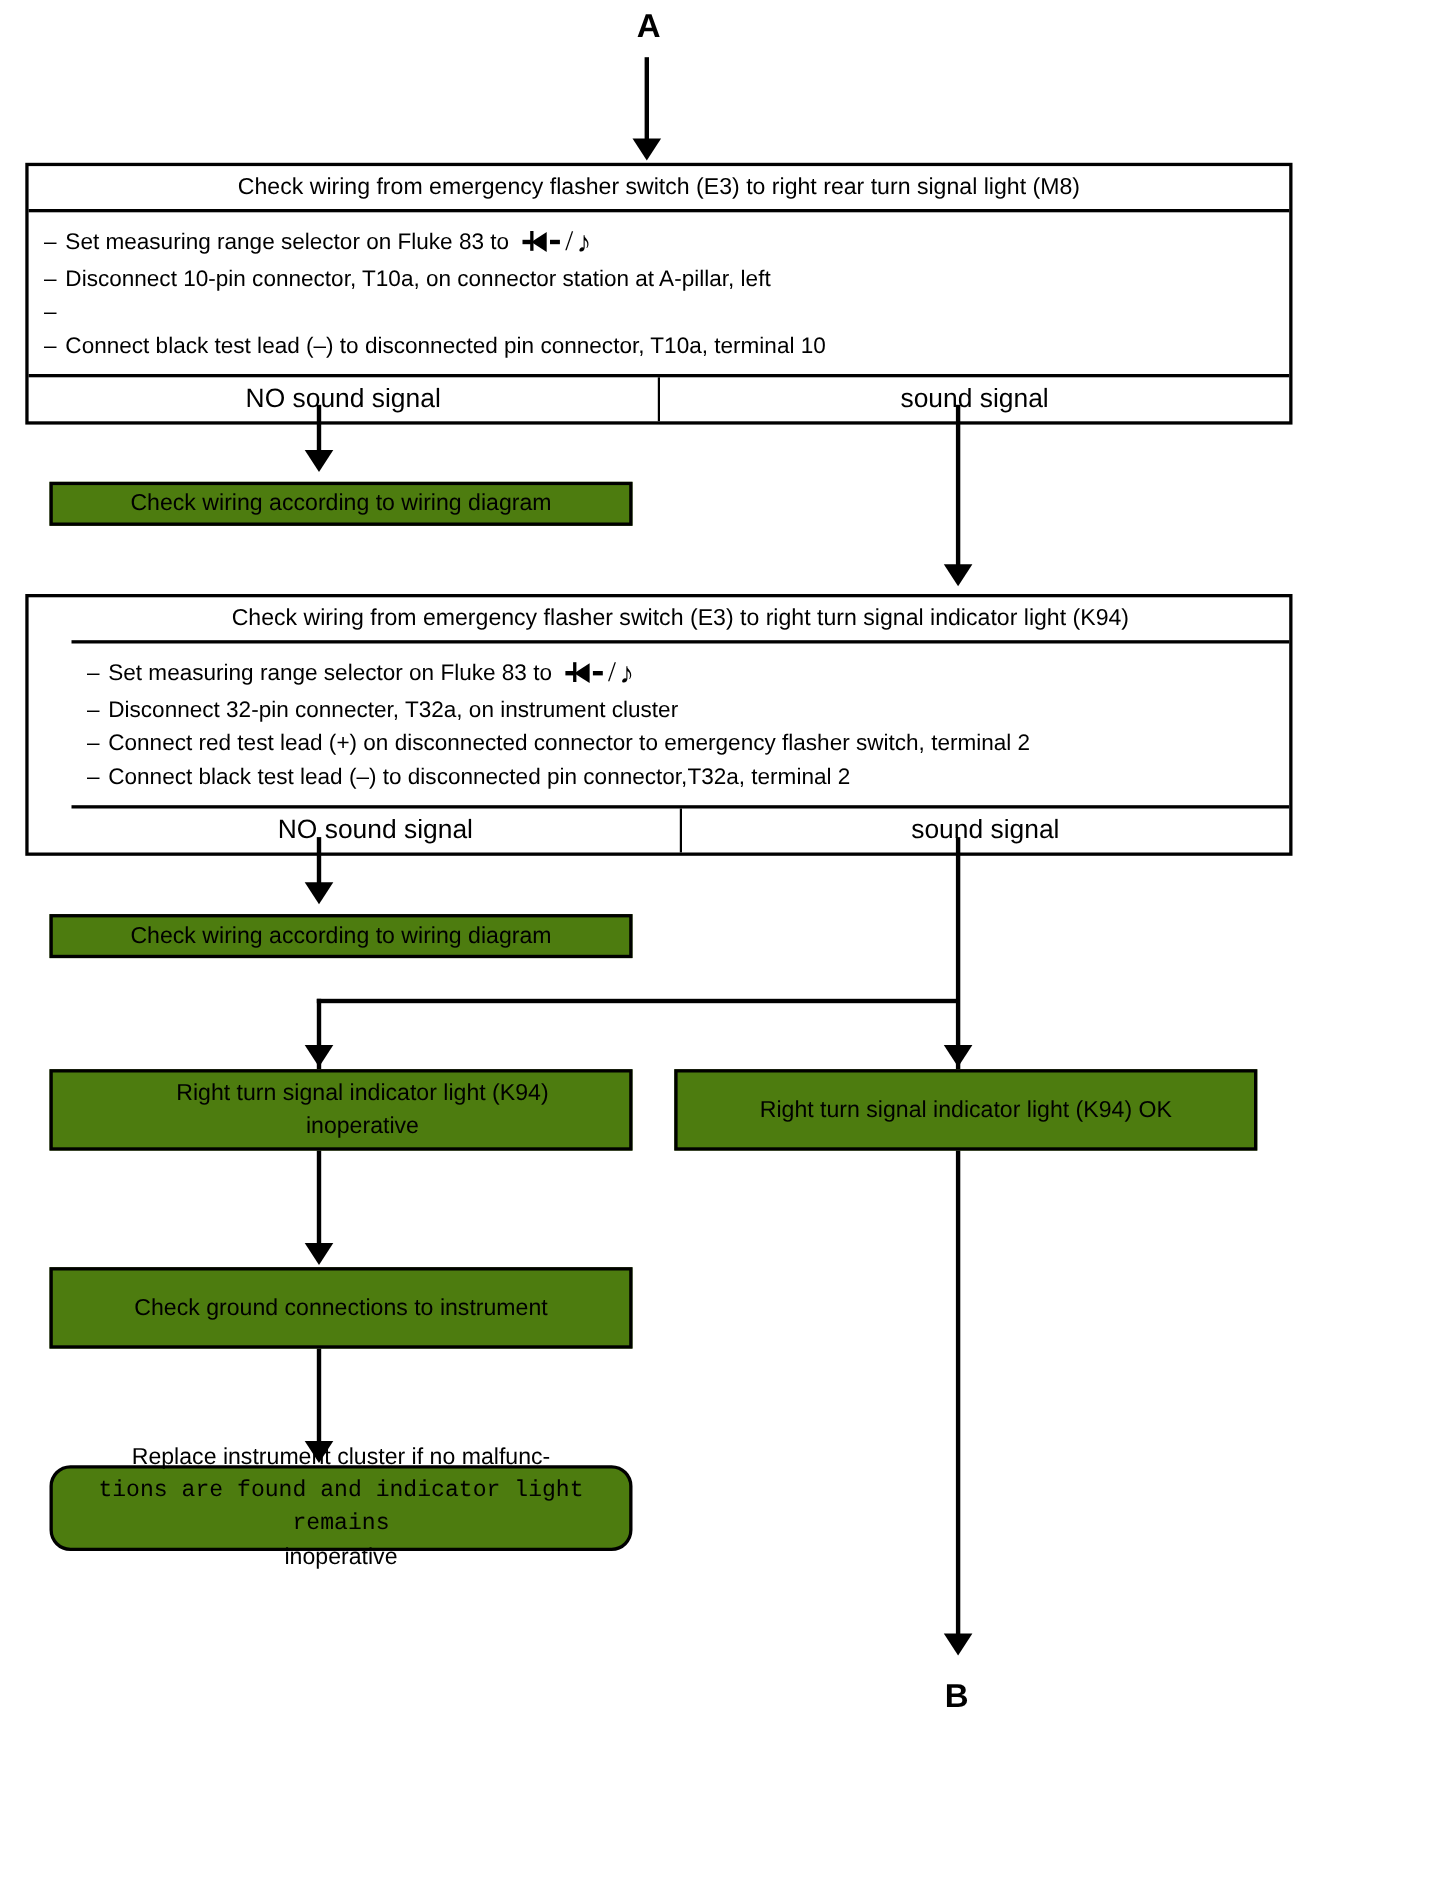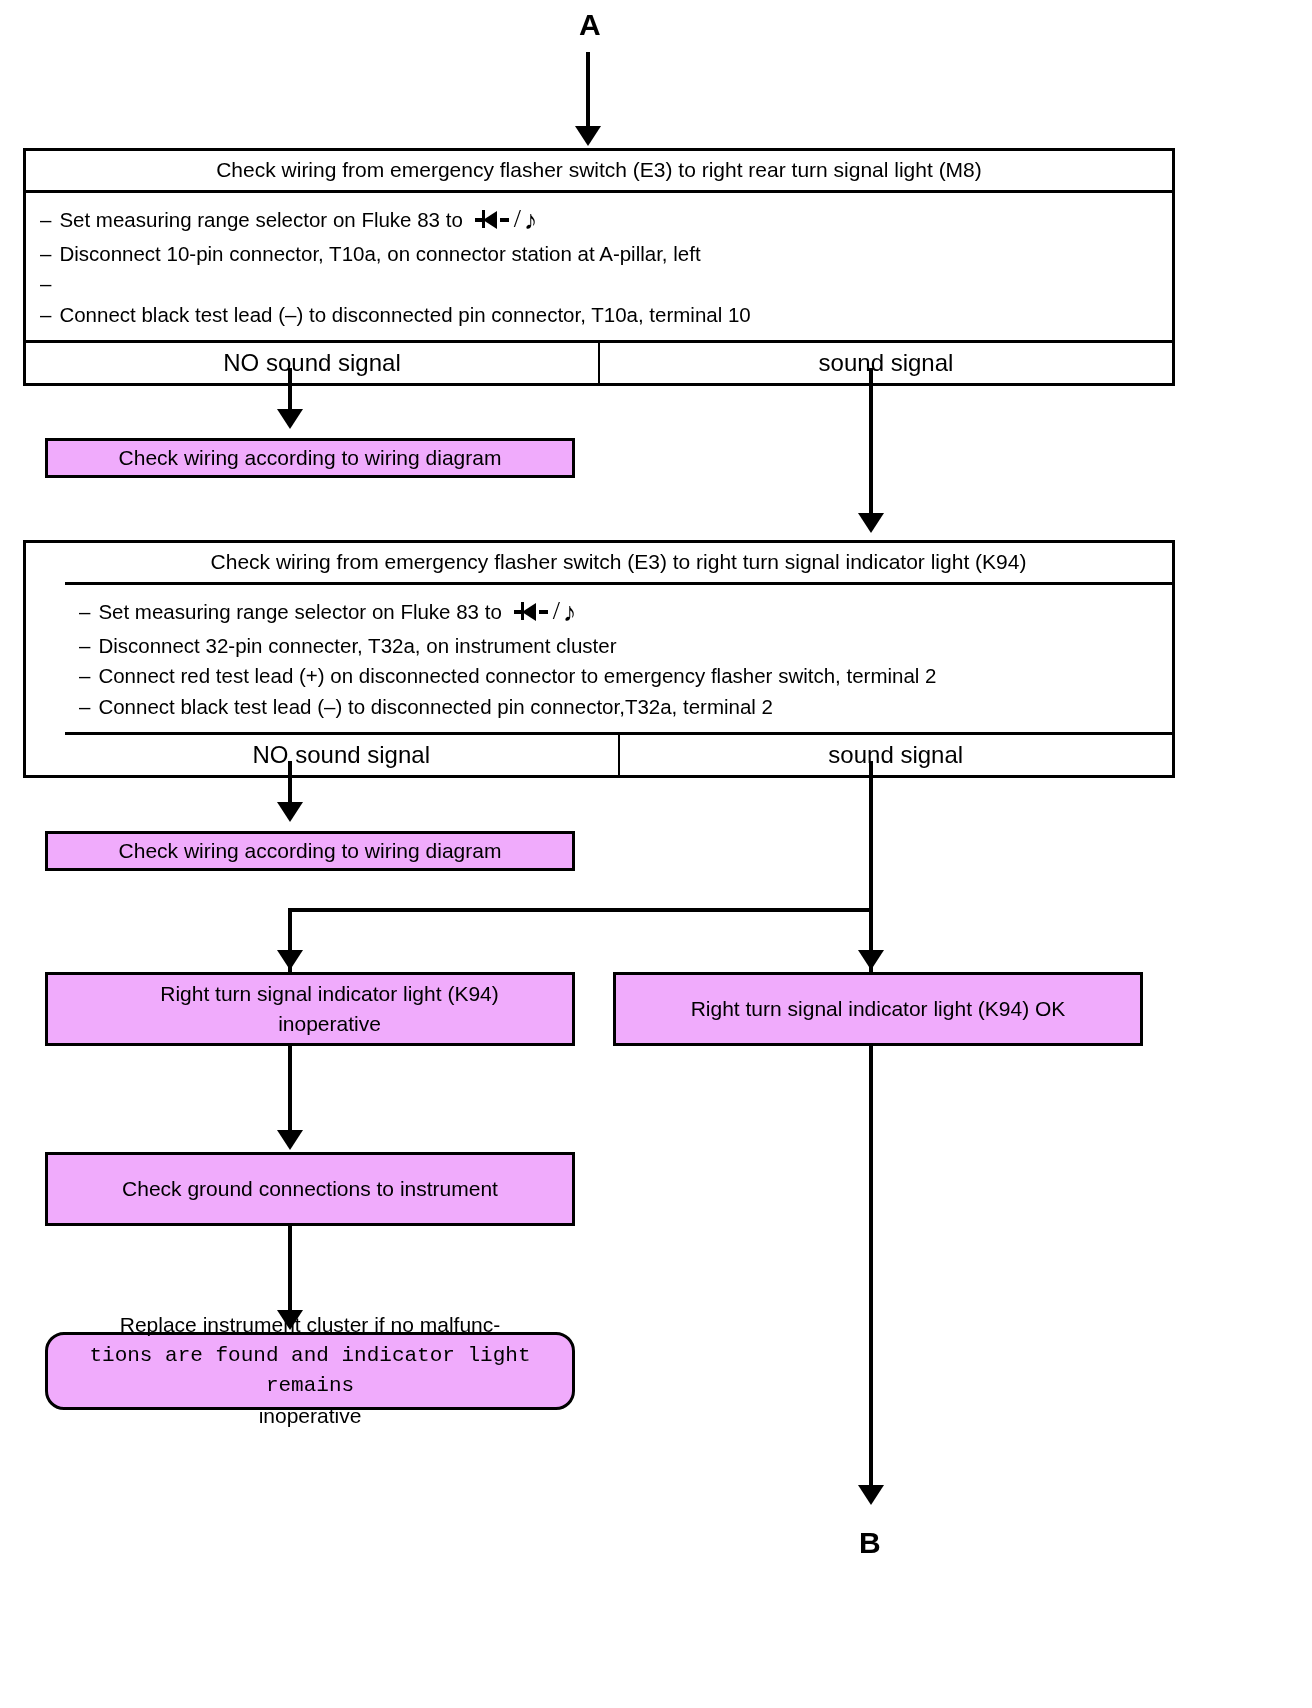--- a/index.html
+++ b/index.html
@@ -66,21 +66,21 @@
     display: flex;
     align-items: center;
     justify-content: center;
     font-size: 24px;
   }
   .result-cell.left { border-right: 2px solid #000; }
 
   
   .plain-box {
     border: 3px solid #000;
-    background: #f0abfc;
+    background: #4d7c0f;
     display: flex;
     align-items: center;
     justify-content: center;
     text-align: center;
     font-size: 21px;
     line-height: 1.45;
   }
   .plain-box span { display: block; padding: 0 10px; }
 
   

